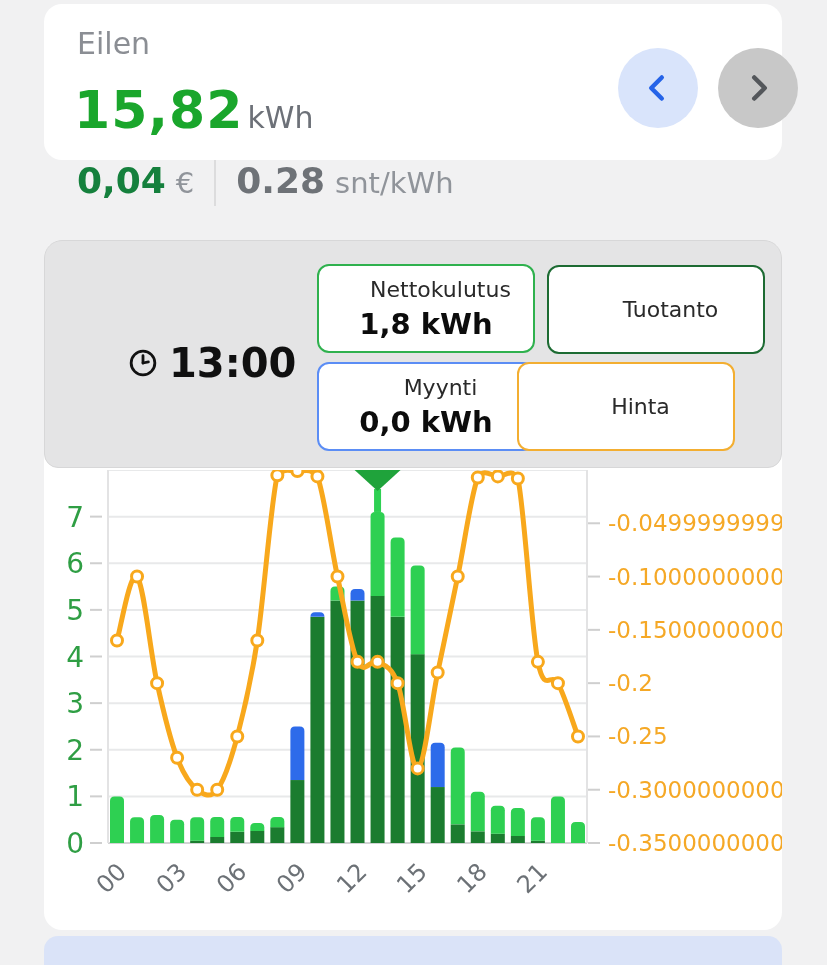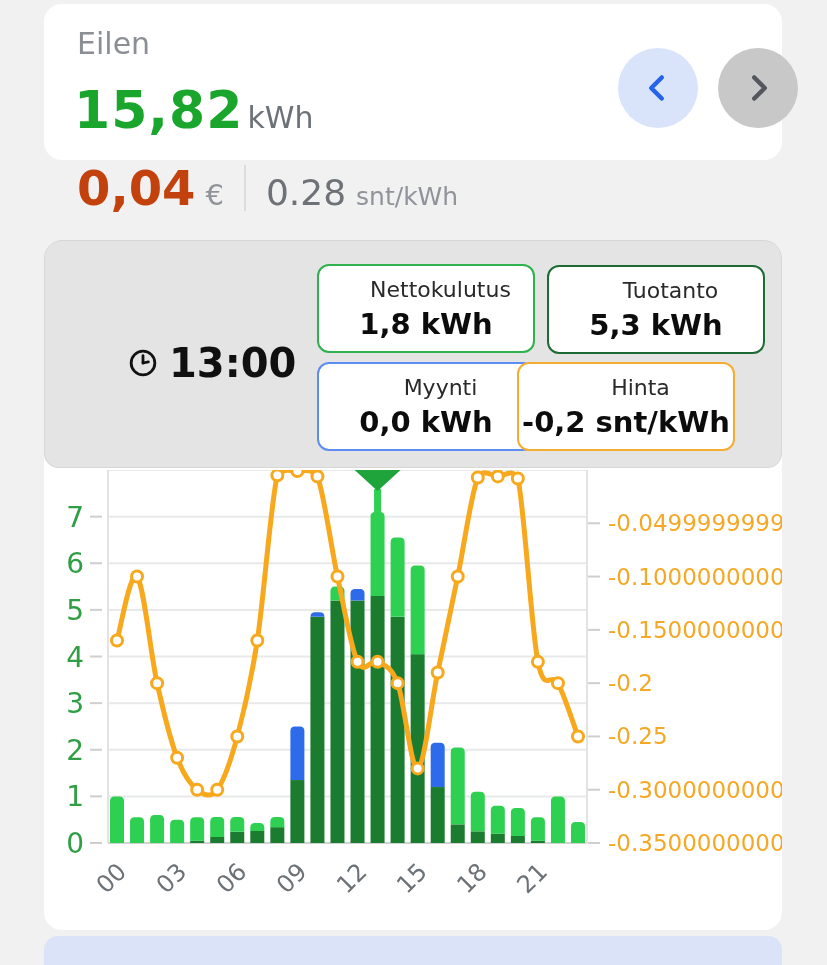--- a/index.html
+++ b/index.html
@@ -5,25 +5,25 @@
   html,body{margin:0;padding:0;}
   body{font-family:"DejaVu Sans","Liberation Sans",sans-serif;}
   .page{position:relative;width:827px;height:965px;background:#f1f1f2;overflow:hidden;}
   .card{position:absolute;background:#ffffff;border-radius:18px;}
   .card1{left:44px;top:4px;width:738px;height:156px;}
   .title{position:absolute;left:33px;top:22px;font-size:30px;color:#8b8e94;}
   .energy-row{position:absolute;left:30px;top:76px;display:flex;align-items:baseline;gap:4px;}
   .energy-value{font-size:52px;font-weight:bold;color:#1aa62c;letter-spacing:1px;}
   .energy-unit{font-size:30px;color:#6d7178;}
   .cost-row{position:absolute;left:33px;top:156px;display:flex;align-items:baseline;}
-  .cost-value{font-size:48px;font-weight:bold;color:#c2410c;}
+  .cost-value{font-size:36px;font-weight:bold;color:#15803d;}
   .cost-cur{font-size:29px;color:#90949a;margin-left:10px;}
   .vdivider{width:2px;height:46px;background:#dcdcdd;margin:0 20px;align-self:center;}
-  .price-value{font-size:36px;font-weight:normal;color:#6e7277;}
-  .price-unit{font-size:25px;color:#90949a;margin-left:10px;}
+  .price-value{font-size:36px;font-weight:bold;color:#6e7277;}
+  .price-unit{font-size:29px;color:#90949a;margin-left:10px;}
   .navbtn{position:absolute;top:44px;width:80px;height:80px;border-radius:50%;border:none;display:flex;align-items:center;justify-content:center;cursor:pointer;padding:0;}
   .navbtn.prev{left:574px;background:#d9e4fb;}
   .navbtn.next{left:674px;background:#c8c8c8;}
   .card2{left:44px;top:240px;width:738px;height:690px;}
   .panel{position:absolute;left:0;top:0;width:738px;height:228px;background:#e4e4e5;border:1px solid #d7d7d8;border-radius:18px 18px 14px 14px;box-sizing:border-box;}
   .time-wrap{position:absolute;left:84px;top:99px;display:flex;align-items:center;gap:12px;}
   .time-text{font-size:40px;font-weight:bold;color:#101010;}
   .stat-box{position:absolute;width:218px;height:89px;background:#ffffff;border:2px solid #999;border-radius:12px;box-sizing:border-box;display:flex;flex-direction:column;align-items:center;justify-content:center;gap:5px;}
   .stat-label{font-size:22px;color:#2a2a2a;margin-left:29px;}
   .stat-value{font-size:29px;font-weight:bold;color:#0c0c0c;}
@@ -71,29 +71,27 @@
           <line x1="13" y1="13" x2="18" y2="12" stroke="#111" stroke-width="2.6" stroke-linecap="round"></line>
         </svg>
         <span class="time-text">13:00</span>
       </div>
       <div class="stat-box sb1" style="border-color: rgb(47, 177, 78);">
         <span class="stat-label">Nettokulutus</span>
         <span class="stat-value">1,8 kWh</span>
       </div>
       <div class="stat-box sb2" style="border-color: rgb(29, 107, 51);">
         <span class="stat-label">Tuotanto</span>
-        <span class="stat-value">5,3 kWh</span>
       </div>
       <div class="stat-box sb3" style="border-color: rgb(91, 141, 245);">
         <span class="stat-label">Myynti</span>
         <span class="stat-value">0,0 kWh</span>
       </div>
       <div class="stat-box sb4" style="border-color: rgb(243, 174, 49);">
         <span class="stat-label">Hinta</span>
-        <span class="stat-value">-0,2 snt/kWh</span>
       </div>
     </div>
     <svg id="chart-svg" class="chart" viewBox="0 0 738 460">
         <line x1="64" x2="543" y1="373" y2="373" stroke="#d2d3d4" stroke-width="2"></line>
         <line x1="64" x2="543" y1="326.375" y2="326.375" stroke="#e8e9ea" stroke-width="2"></line>
         <line x1="64" x2="543" y1="279.75" y2="279.75" stroke="#e8e9ea" stroke-width="2"></line>
         <line x1="64" x2="543" y1="233.125" y2="233.125" stroke="#e8e9ea" stroke-width="2"></line>
         <line x1="64" x2="543" y1="186.5" y2="186.5" stroke="#e8e9ea" stroke-width="2"></line>
         <line x1="64" x2="543" y1="139.875" y2="139.875" stroke="#e8e9ea" stroke-width="2"></line>
         <line x1="64" x2="543" y1="93.25" y2="93.25" stroke="#e8e9ea" stroke-width="2"></line>

